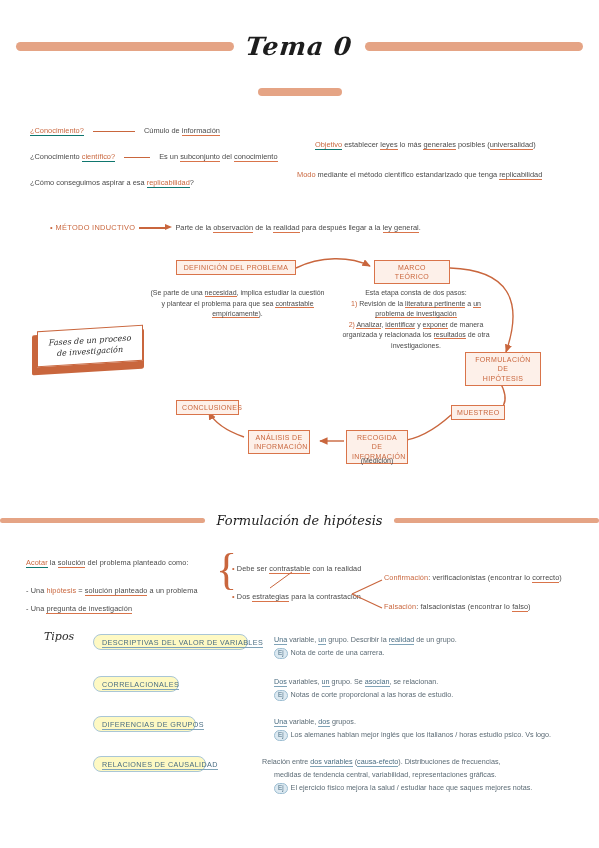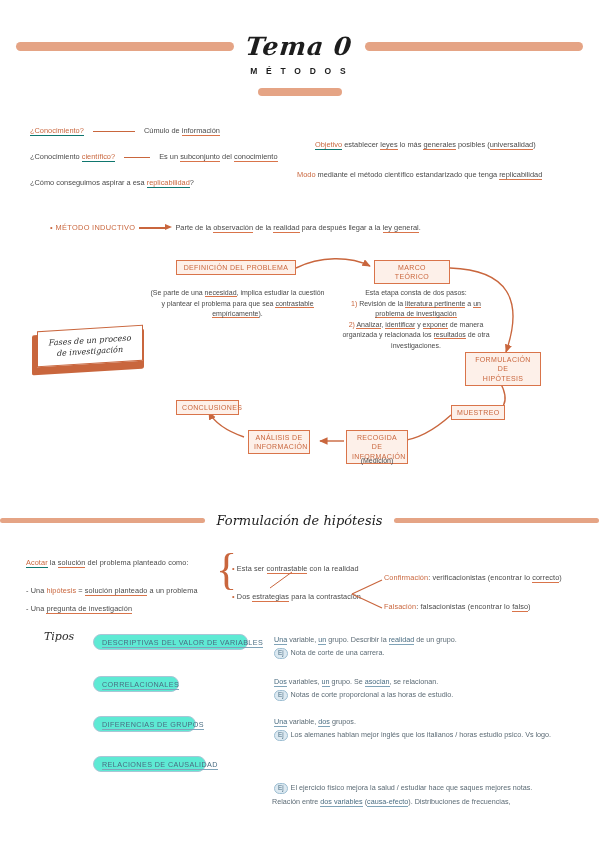--- a/index.html
+++ b/index.html
@@ -76,42 +76,41 @@
   .sect-title{font-family:"DejaVu Serif", serif;font-style:italic;
     font-size:13px;color:#1d1d1d;white-space:nowrap;}
 
   
   .brace{position:absolute;color:#c9663d;font-size:44px;line-height:44px;
     font-family:"Liberation Serif", serif;}
 
   
   .tipos-label{position:absolute;left:44px;top:630px;
     font-family:"DejaVu Serif", serif;font-style:italic;font-size:11px;color:#2b2b2b;}
-  .chip{position:absolute;border:1px solid #a9c6d6;background:#5eead4;
+  .chip{position:absolute;border:1px solid #a9c6d6;background:#fef9c3;
     border-radius:9px;color:#4a6d82;font-size:7.2px;letter-spacing:.4px;
     padding:2.5px 8px;box-sizing:border-box;text-align:center;white-space:nowrap;}
   .chip .cu{border-bottom:1px solid #7fa3b8;}
   .desc{position:absolute;font-size:7.2px;line-height:11px;color:#5c6b75;
     white-space:nowrap;}
   .desc .bu{border-bottom:1px solid #7fa3b8;color:#4a6d82;}
   .ej{display:inline-block;border:1px solid #9dbed2;background:#dce9f1;
     border-radius:7px;color:#4a6d82;font-size:6.3px;padding:0.5px 3px;
     margin-right:3px;line-height:8px;}
 </style>
 </head>
 <body>
 
 <div class="page">
 
   <div class="hdr">
     <div class="hdr-bar l"></div>
     <div class="hdr-title">Tema  0</div>
     <div class="hdr-bar r"></div>
   </div>
-  <div class="hdr-sub">M É T O D O S</div>
   <div class="hdr-dash"></div>
 
   <div class="qa" style="left:30px;top:126px;">
     <span class="uo">¿Conocimiento?</span>
     <span class="dashline"></span>
     <span>Cúmulo de <span class="u">información</span></span>
   </div>
 
   <div class="qa" style="left:30px;top:152px;">
     <span>¿Conocimiento </span><span class="uo">científico?</span>
@@ -215,21 +214,21 @@
     <span>- Una </span><span class="u">pregunta de investigación</span>
   </div>
   <div class="t" style="left:26px;top:585px;">
     <span>- Una </span><span class="o">hipótesis</span><span> = </span><span class="u">solución planteado</span><span> a un problema</span>
   </div>
 
   <div class="brace" style="left:216px;top:548px;">{</div>
 
   <div class="t" style="left:232px;top:563px;">
     <span class="o">•</span>
-    <span>Esta ser </span><span class="u">contrastable</span><span> con la realidad</span>
+    <span>Debe ser </span><span class="u">contrastable</span><span> con la realidad</span>
   </div>
   <div class="t" style="left:232px;top:591px;">
     <span class="o">•</span>
     <span>Dos </span><span class="u">estrategias</span><span> para la contrastación</span>
   </div>
 
   <svg class="arrows" viewBox="0 0 599 848">
     <path d="M352,594 L382,580" fill="none" stroke="#c9663d" stroke-width="1.2"></path>
     <path d="M352,594 L382,608" fill="none" stroke="#c9663d" stroke-width="1.2"></path>
     <path d="M270,588 L292,572" fill="none" stroke="#c9663d" stroke-width="1"></path>
@@ -270,20 +269,21 @@
   <div class="desc" style="left:274px;top:716px;">
     <span class="bu">Una</span><span> variable, </span><span class="bu">dos</span><span> grupos.</span>
   </div>
   <div class="desc" style="left:274px;top:729px;">
     <span class="ej">Ej</span><span>Los alemanes hablan mejor inglés que los italianos / horas estudio psico. Vs logo.</span>
   </div>
 
   <div class="chip" style="left:93px;top:756px;width:113px;">
     <span class="cu">RELACIONES DE CAUSALIDAD</span>
   </div>
-  <div class="desc" style="left:272px;top:756px;margin-top:40px;">
+  <div class="desc" style="left:262px;top:756px;">
     <span>Relación entre </span><span class="bu">dos variables</span><span> (</span><span class="bu">causa-efecto</span><span>). Distribuciones de frecuencias,</span>
   </div>
+  <div class="desc" style="left:274px;top:769px;">medidas de tendencia central, variabilidad, representaciones gráficas.</div>
   <div class="desc" style="left:274px;top:782px;">
     <span class="ej">Ej</span><span>El ejercicio físico mejora la salud / estudiar hace que saques mejores notas.</span>
   </div>
 
 </div>
 
 </body></html>

